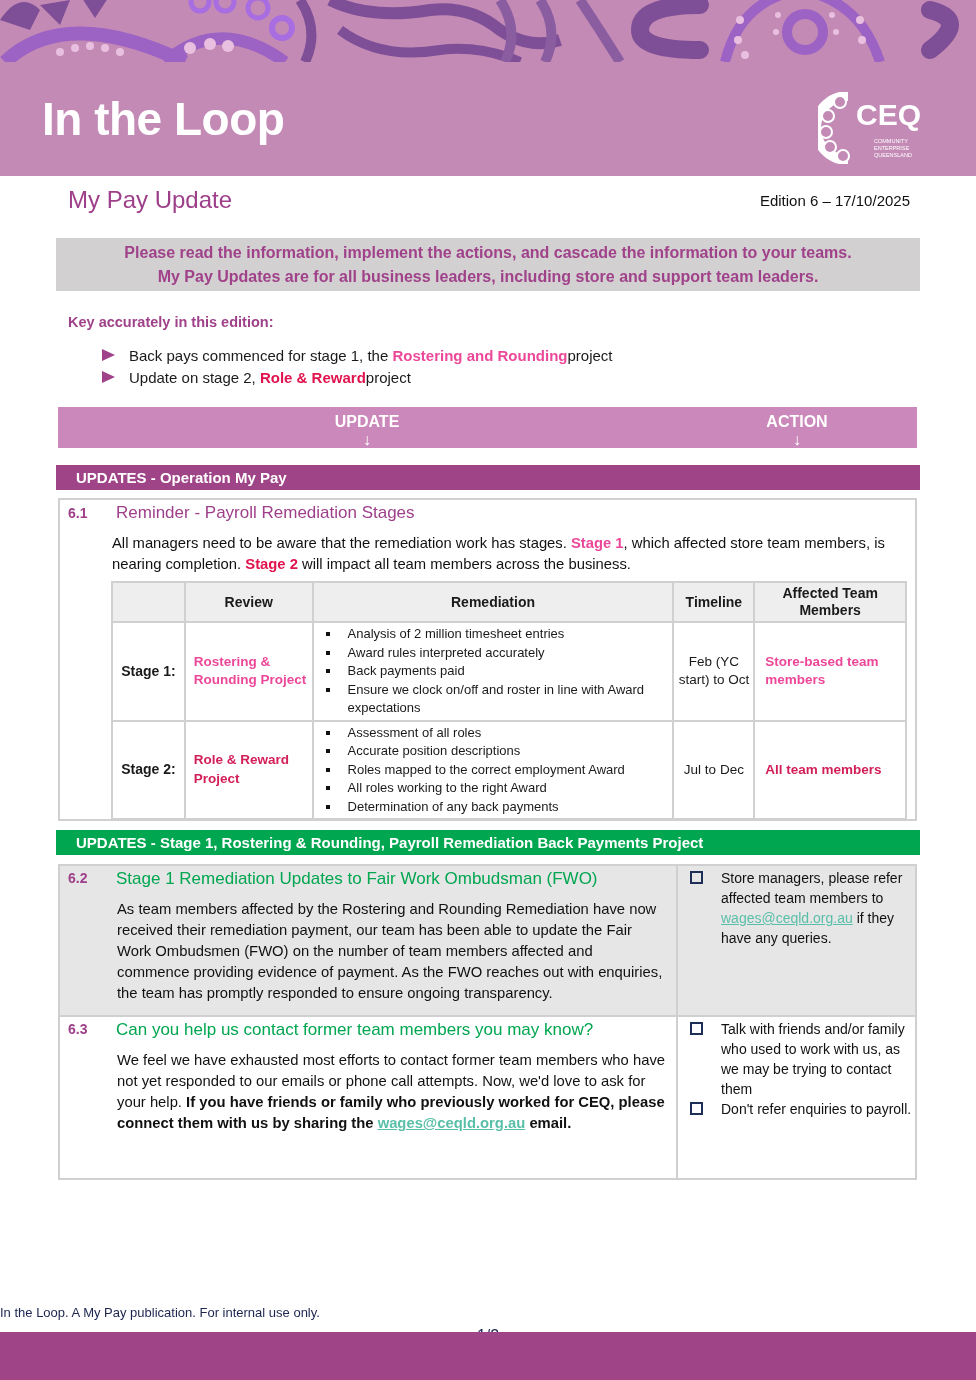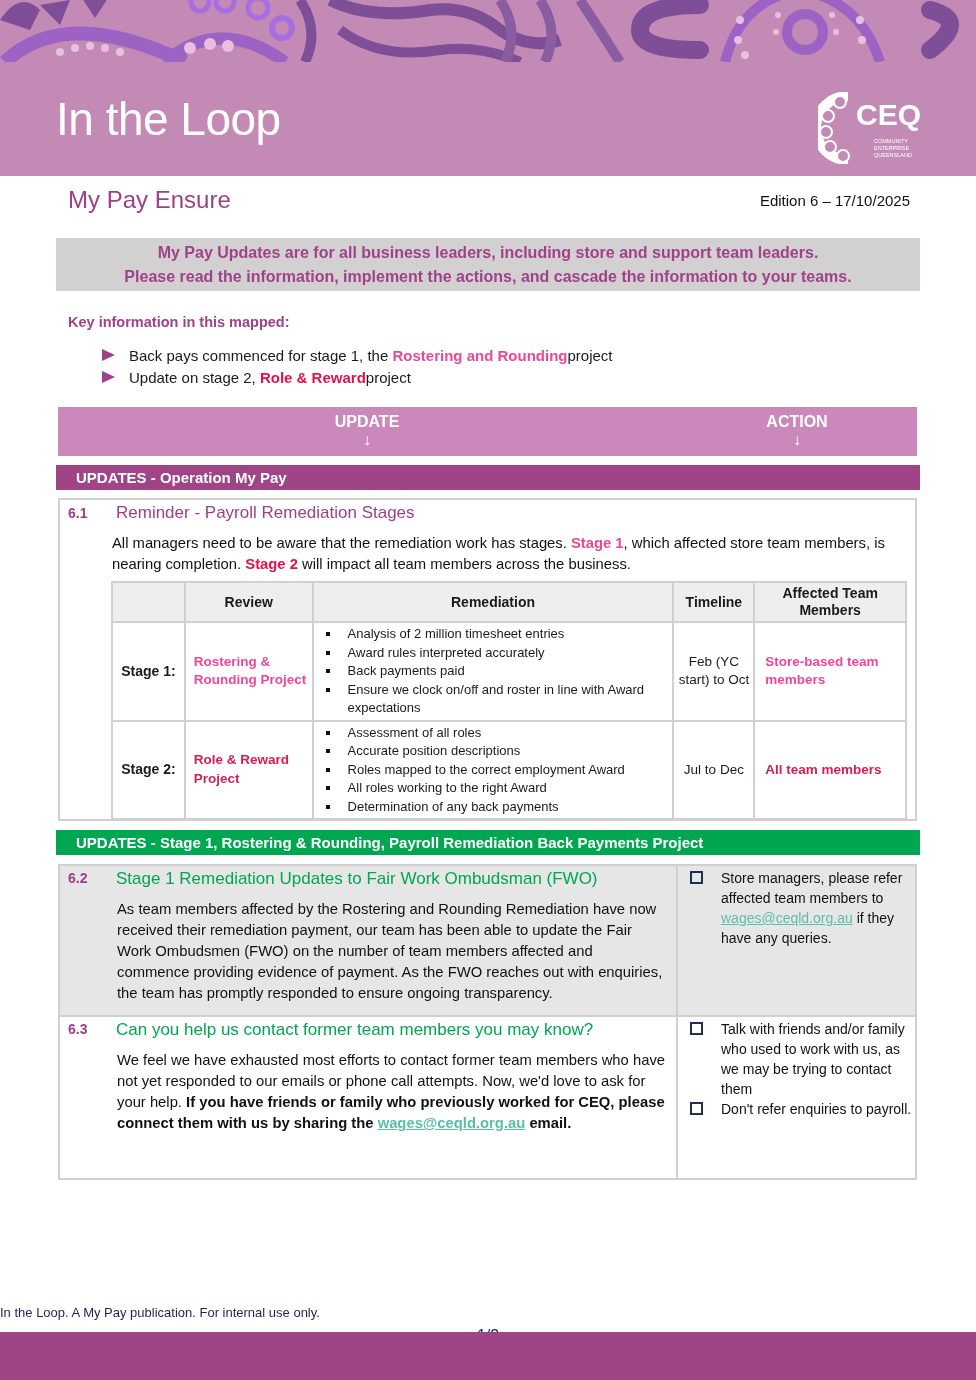--- a/index.html
+++ b/index.html
@@ -1,39 +1,39 @@
 <!DOCTYPE html>
 <html><head>
 <meta charset="utf-8">
 <style>
   * { box-sizing: border-box; margin: 0; padding: 0; }
   body { width: 976px; height: 1380px; background: #ffffff; font-family: "Liberation Sans", "DejaVu Sans", sans-serif; color: #1a1a1a; position: relative; overflow: hidden; }
 
   
   .banner { position: absolute; left: 0; top: 0; width: 976px; height: 176px; background: #c48ab6; overflow: hidden; }
   .banner-art { position: absolute; left: 0; top: 0; width: 976px; height: 62px; }
-  .banner-title { position: absolute; left: 56px; top: 92px; font-size: 46px; font-weight: normal; color: #ffffff; letter-spacing: -0.5px; }
+  .banner-title { position: absolute; left: 42px; top: 92px; font-size: 46px; font-weight: bold; color: #ffffff; letter-spacing: -0.5px; }
   .logo { position: absolute; left: 818px; top: 92px; width: 100px; height: 72px; }
   .logo-text { position: absolute; left: 38px; top: 6px; font-size: 30px; font-weight: bold; color: #fff; }
   .logo-sub { position: absolute; left: 56px; top: 46px; font-size: 5.5px; color: #fff; line-height: 7px; }
 
   .page-title { position: absolute; left: 68px; top: 186px; font-size: 24px; color: #9e3f8a; }
   .edition { position: absolute; right: 66px; top: 192px; font-size: 15px; color: #111; }
 
   .notice { position: absolute; left: 56px; top: 238px; width: 864px; height: 53px; background: #d3d0d1; text-align: center; color: #a0428a; font-weight: bold; font-size: 16px; line-height: 24px; padding-top: 3px; }
 
   .key-heading { position: absolute; left: 68px; top: 314px; font-size: 14.5px; font-weight: bold; color: #a0428a; }
   .key-list { position: absolute; left: 102px; top: 344px; list-style: none; font-size: 15px; }
   .key-list li { height: 22px; display: flex; align-items: center; }
   .tri { display: inline-block; width: 0; height: 0; border-top: 6px solid transparent; border-bottom: 6px solid transparent; border-left: 13px solid #a0428a; margin-right: 14px; }
   .green { color: #ec4899; font-weight: bold; }
   .red { color: #e0134d; font-weight: bold; }
   .pink { color: #d21f58; font-weight: bold; }
 
-  .ua-bar { position: absolute; left: 58px; top: 407px; width: 859px; height: 49px; background: #cb88ba; color: #fff; font-weight: bold; font-size: 16px; }
+  .ua-bar { position: absolute; left: 58px; top: 407px; width: 859px; height: 41px; background: #cb88ba; color: #fff; font-weight: bold; font-size: 16px; }
   .ua-col { position: absolute; top: 6px; text-align: center; line-height: 18px; }
 
   .section-bar { position: absolute; left: 56px; width: 864px; height: 25px; color: #fff; font-weight: bold; font-size: 15px; padding-left: 20px; line-height: 25px; }
   .sb-purple { top: 465px; background: #a04488; }
   .sb-green { top: 830px; background: #00a650; }
 
   .box { position: absolute; border: 2px solid #d0d0d0; }
   .num { position: absolute; font-weight: bold; color: #9e3f8a; font-size: 14px; }
   .sub-title { position: absolute; font-size: 17px; }
   .sub-title.purple { color: #9e3f8a; }
@@ -116,29 +116,29 @@
     </svg>
     <div class="logo-text">CEQ</div>
     <div class="logo-sub">
       <div>COMMUNITY</div>
       <div>ENTERPRISE</div>
       <div>QUEENSLAND</div>
     </div>
   </div>
 </div>
 
-<div class="page-title">My Pay Ensure</div>
+<div class="page-title">My Pay Update</div>
 <div class="edition">Edition 6 – 17/10/2025</div>
 
 <div class="notice">
+  <div>Please read the information, implement the actions, and cascade the information to your teams.</div>
   <div>My Pay Updates are for all business leaders, including store and support team leaders.</div>
-  <div>Please read the information, implement the actions, and cascade the information to your teams.</div>
-</div>
-
-<div class="key-heading">Key information in this mapped:</div>
+</div>
+
+<div class="key-heading">Key accurately in this edition:</div>
 <ul class="key-list">
   <li>
     <span class="tri"></span>
     <span>Back pays commenced for stage 1, the </span>&nbsp;<span class="green">Rostering and Rounding</span><span> project</span>
   </li>
   <li>
     <span class="tri"></span>
     <span>Update on stage 2, </span>&nbsp;<span class="red">Role &amp; Reward</span><span> project</span>
   </li>
 </ul>

